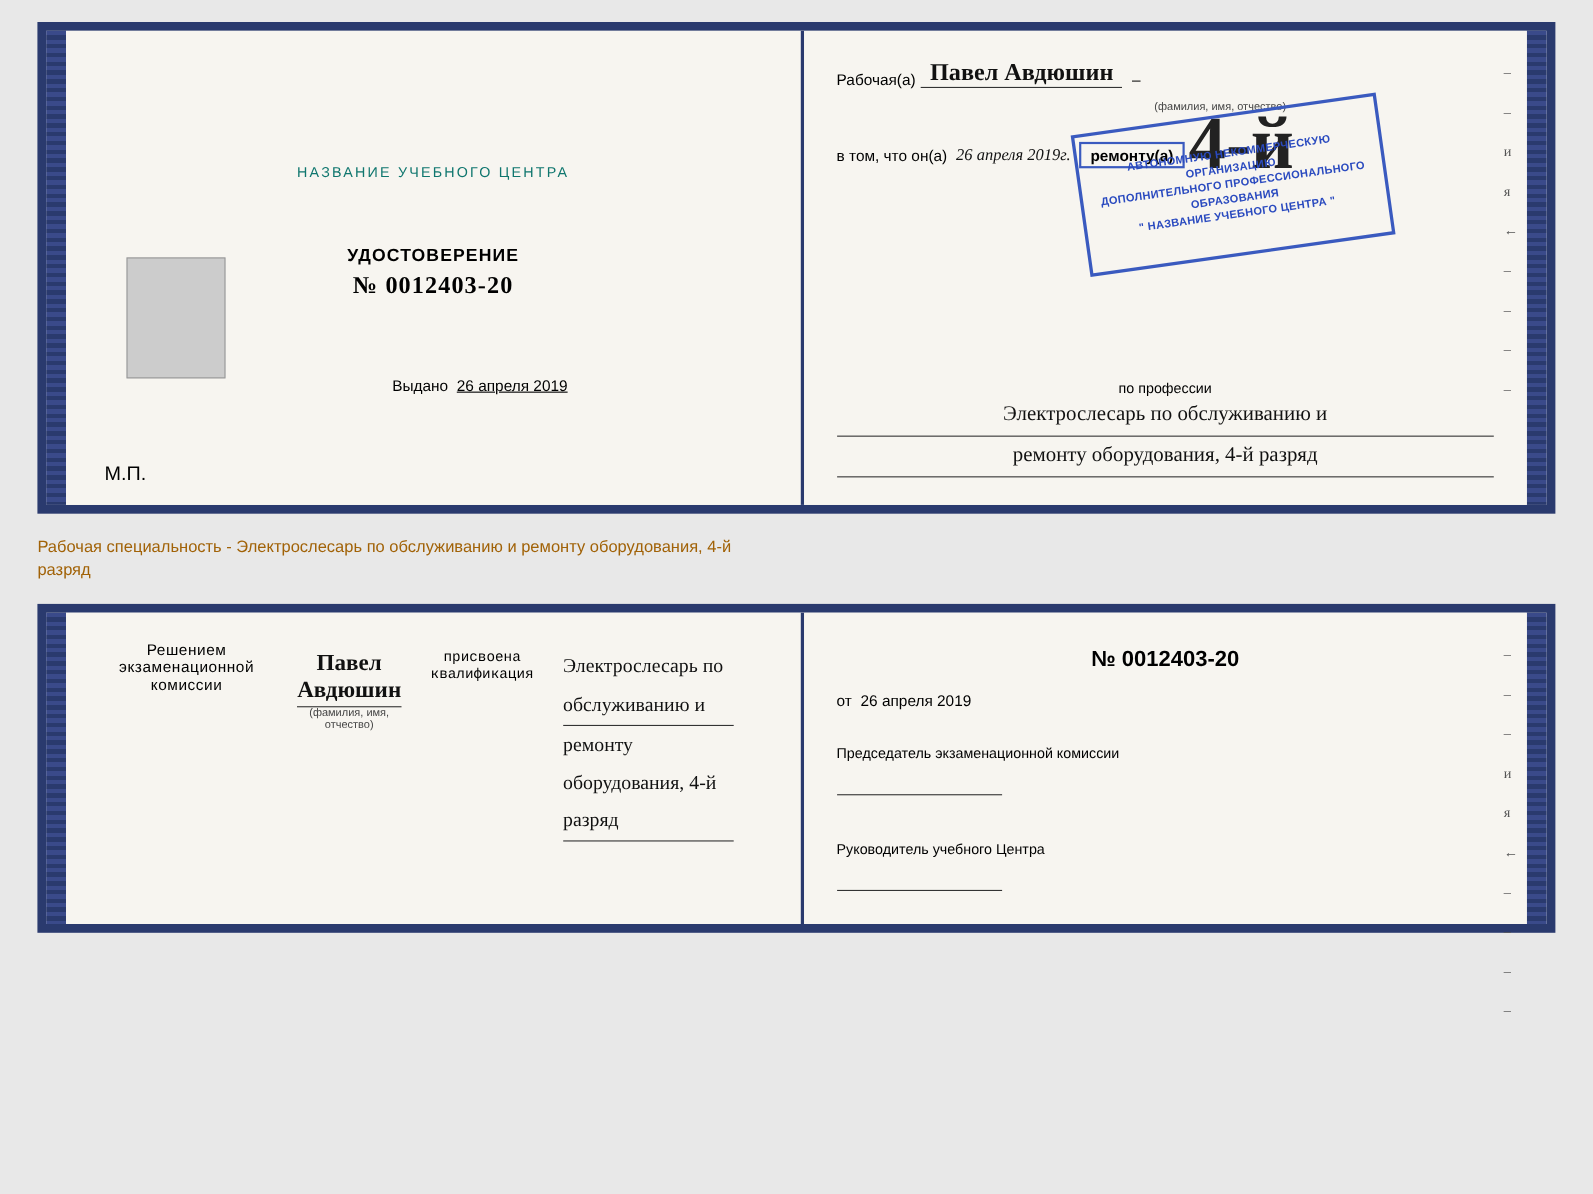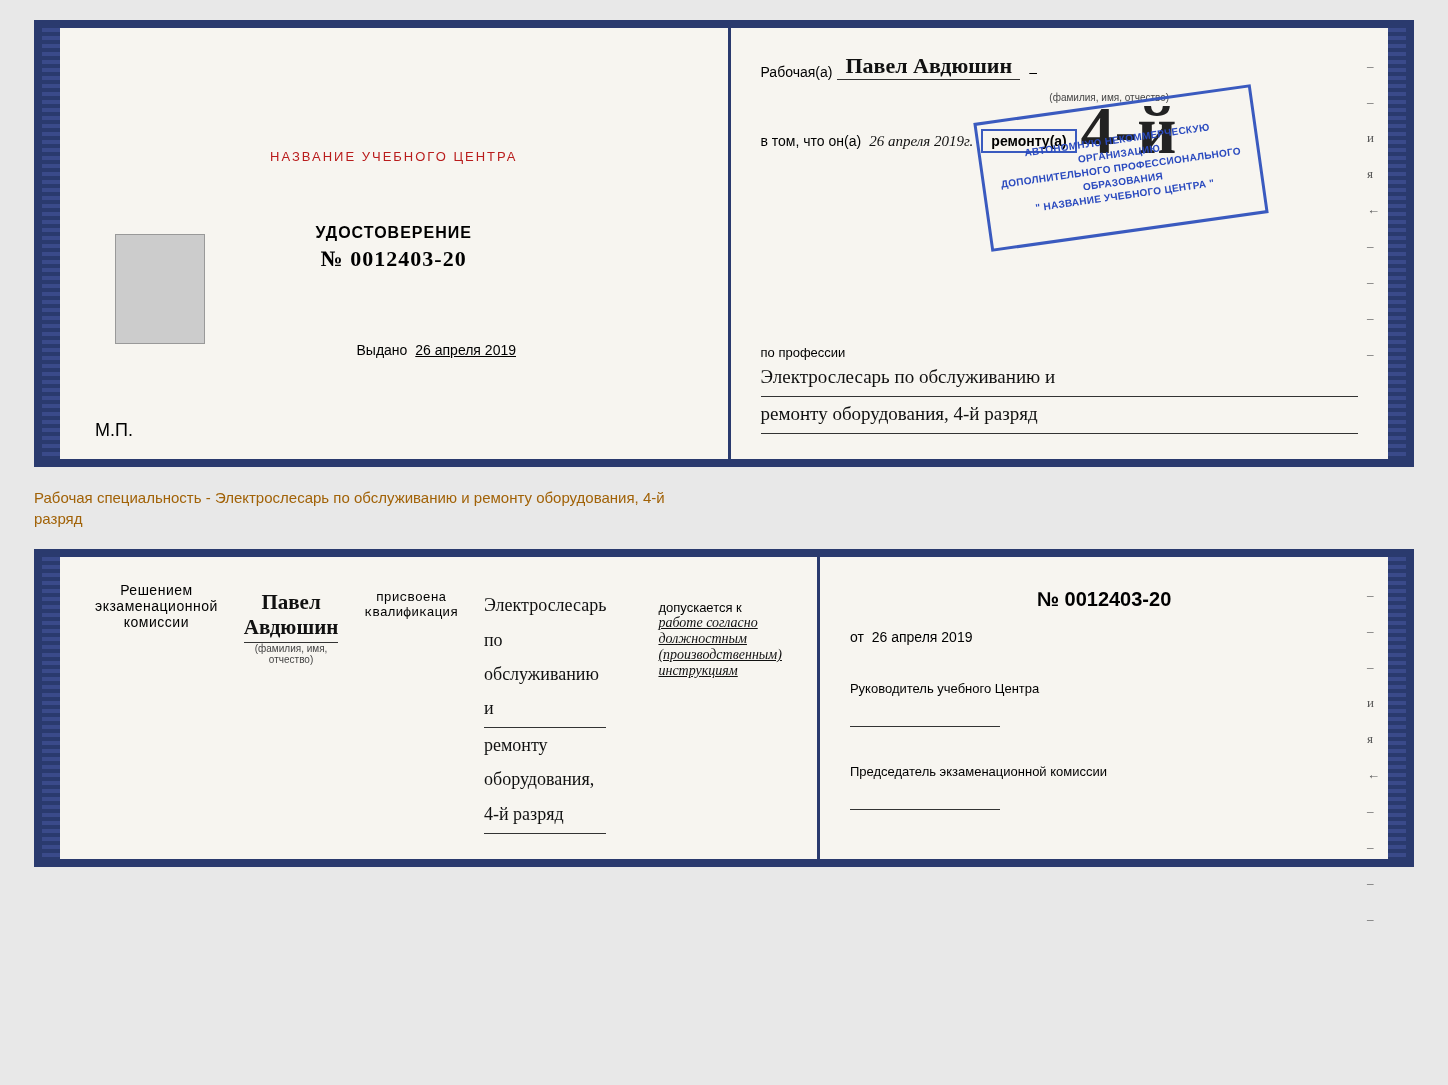--- a/index.html
+++ b/index.html
@@ -52,21 +52,21 @@
       flex-direction: column;
       align-items: center;
       justify-content: center;
       gap: 20px;
     }
 
     .center-title {
       text-align: center;
       font-size: 13px;
       letter-spacing: 2px;
-      color: #b91c1c;
+      color: #0f766e;
       font-family: Arial, sans-serif;
       font-weight: normal;
     }
 
     .udostoverenie-block {
       display: flex;
       flex-direction: column;
       align-items: center;
       margin-top: 20px;
     }
@@ -372,21 +372,21 @@
     </div>
 
     <div class="big-rank">4-й</div>
 
     <div class="stamp">
       <div class="stamp-text">АВТОНОМНУЮ НЕКОММЕРЧЕСКУЮ ОРГАНИЗАЦИЮ</div>
       <div class="stamp-text">ДОПОЛНИТЕЛЬНОГО ПРОФЕССИОНАЛЬНОГО ОБРАЗОВАНИЯ</div>
       <div class="stamp-text">" НАЗВАНИЕ УЧЕБНОГО ЦЕНТРА "</div>
     </div>
 
-    <div class="profession-block" style="margin-top: 170px;">
+    <div class="profession-block" style="margin-top: 170px; text-align: center;">
       <div class="po-professii">по профессии</div>
       <span class="profession-handwritten">Электрослесарь по обслуживанию и</span>
       <span class="profession-handwritten">ремонту оборудования, 4-й разряд</span>
     </div>
 
     <div style="position:absolute; right:8px; top:30px; display:flex; flex-direction:column; gap:20px; font-size:13px; color:#555;">
       <span>–</span>
       <span>–</span>
       <span>и</span>
       <span>я</span>
@@ -421,43 +421,39 @@
       <span class="qualification-hand">Электрослесарь по обслуживанию и</span>
       <span class="qualification-hand">ремонту оборудования, 4-й разряд</span>
     </div>
 
     <div style="margin-top:8px;">
       <div class="underline-block"></div>
       <div class="underline-block" style="margin-top:8px;"></div>
       <div class="underline-block" style="margin-top:8px;"></div>
     </div>
 
-    <div class="dopuskaetsya" style="margin-top:18px;">
-      <span>допускается к</span>
-      <span class="dopuskaetsya-hand">работе согласно должностным (производственным) инструкциям</span>
-    </div>
   </div>
 
   <div class="doc-page bottom-right">
     <div class="protocol-number">№ 0012403-20</div>
     <div class="ot-line">
       <span>от</span>
       <span style="margin-left:4px;">26 апреля 2019</span>
     </div>
 
+    <div class="podpis-block" style="margin-top:16px;">
+      <div>Председатель экзаменационной комиссии</div>
+      <div class="podpis-line"></div>
+    </div>
+
     <div class="podpis-block" style="margin-top:20px;">
       <div>Руководитель учебного Центра</div>
       <div class="podpis-line"></div>
     </div>
 
-    <div class="podpis-block" style="margin-top:16px;">
-      <div>Председатель экзаменационной комиссии</div>
-      <div class="podpis-line"></div>
-    </div>
-
     <div style="position:absolute; right:8px; top:30px; display:flex; flex-direction:column; gap:20px; font-size:13px; color:#555;">
       <span>–</span>
       <span>–</span>
       <span>–</span>
       <span>и</span>
       <span>я</span>
       <span>←</span>
       <span>–</span>
       <span>–</span>
       <span>–</span>

